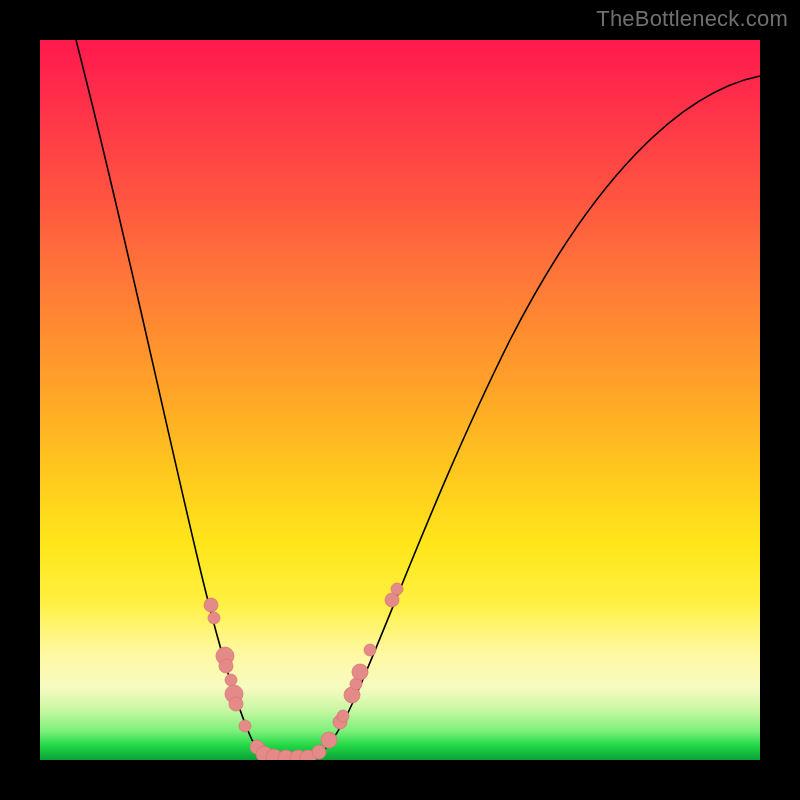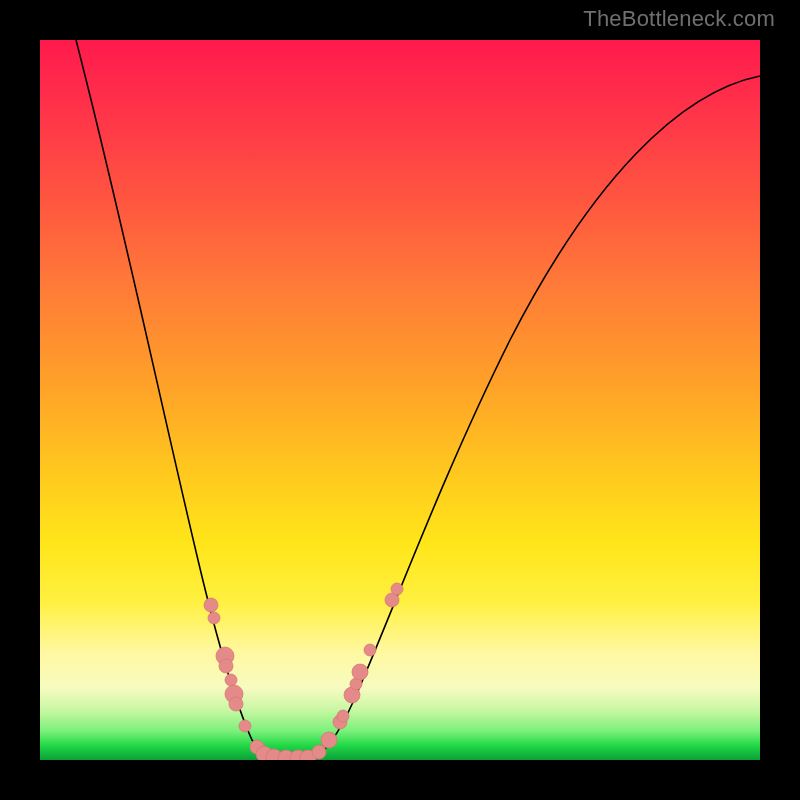--- a/index.html
+++ b/index.html
@@ -59,21 +59,21 @@
     stroke-width: 1.6;
   }
   .dot {
     fill: #e48a88;
     stroke: #d87774;
     stroke-width: 0.8;
   }
   .watermark {
     position: absolute;
     top: 6px;
-    right: 25px;
+    right: 12px;
     color: #6f6f6f;
     font-size: 22px;
     font-weight: 500;
     letter-spacing: 0.2px;
     user-select: none;
   }
 </style>
 </head>
 <body>
 

